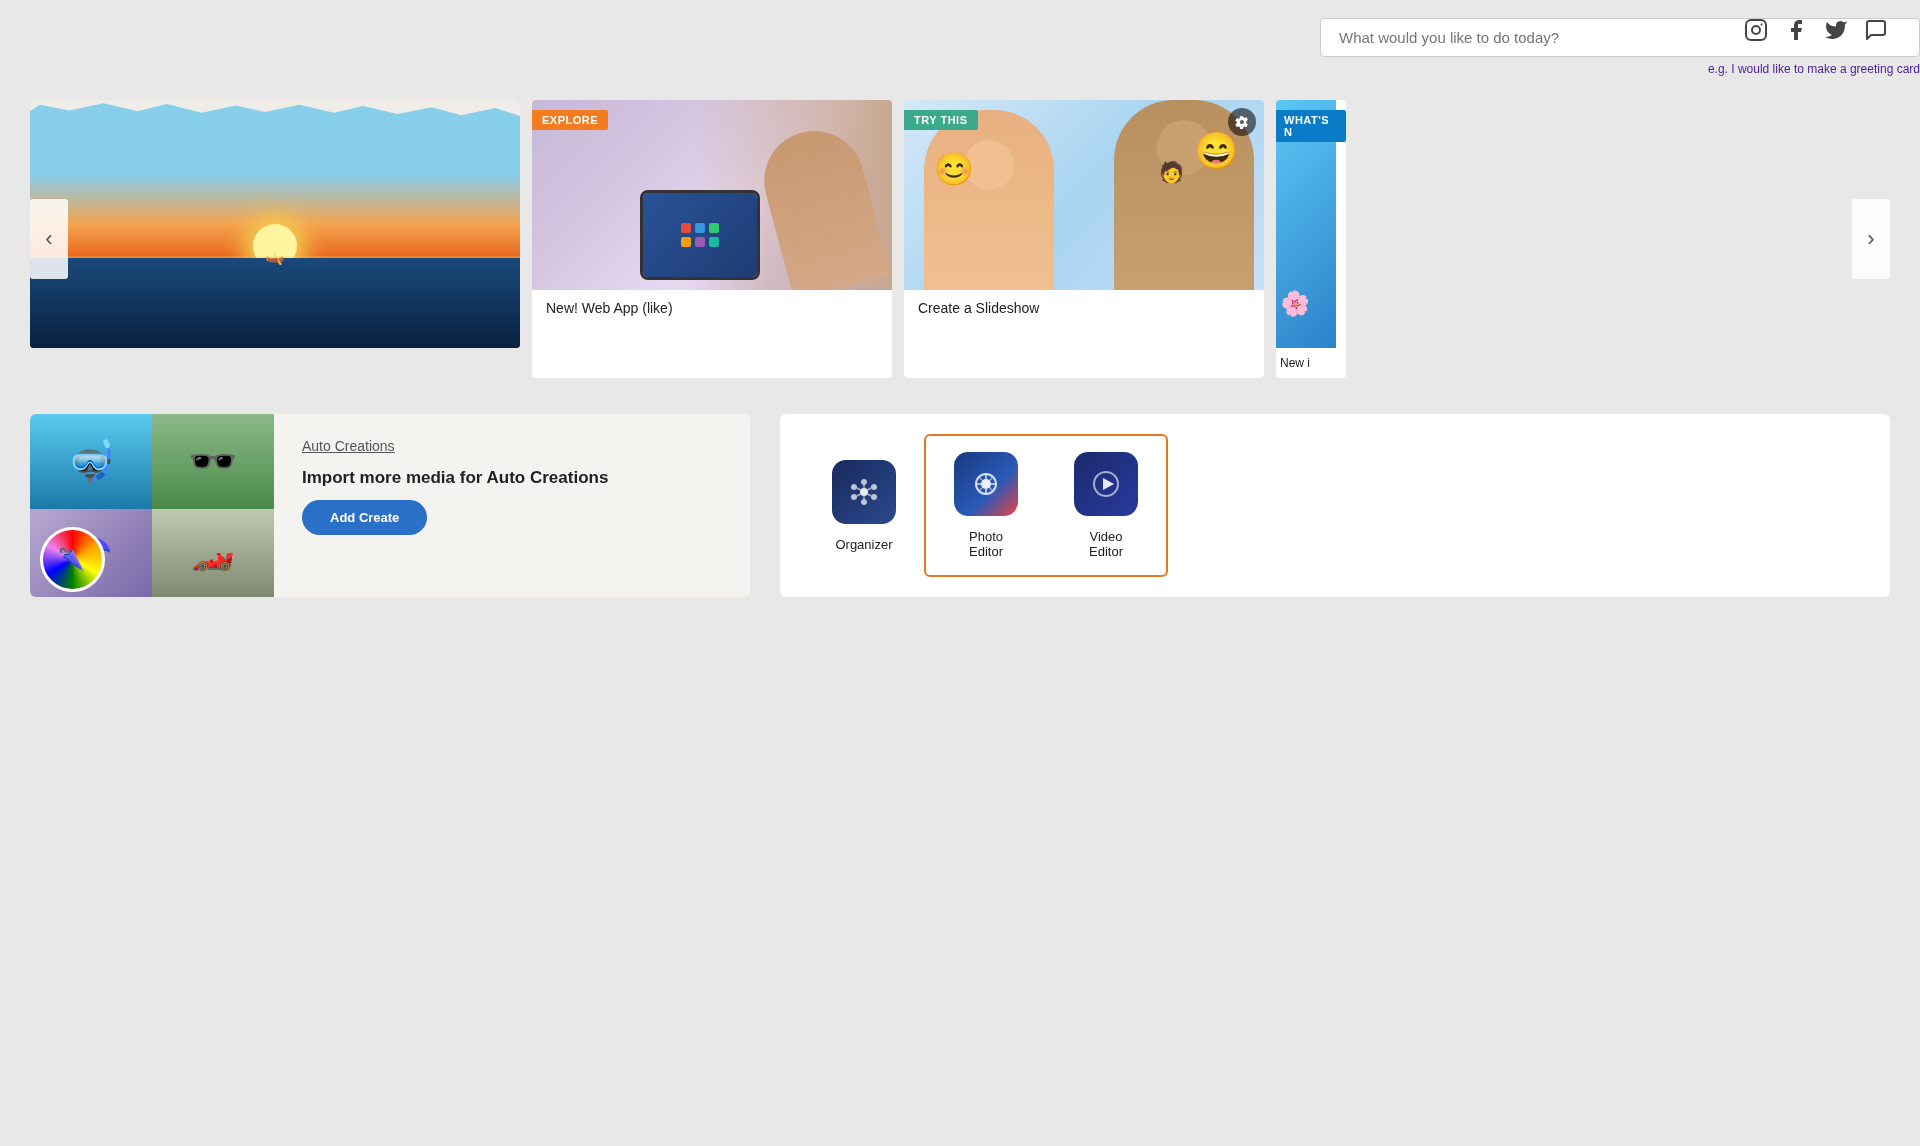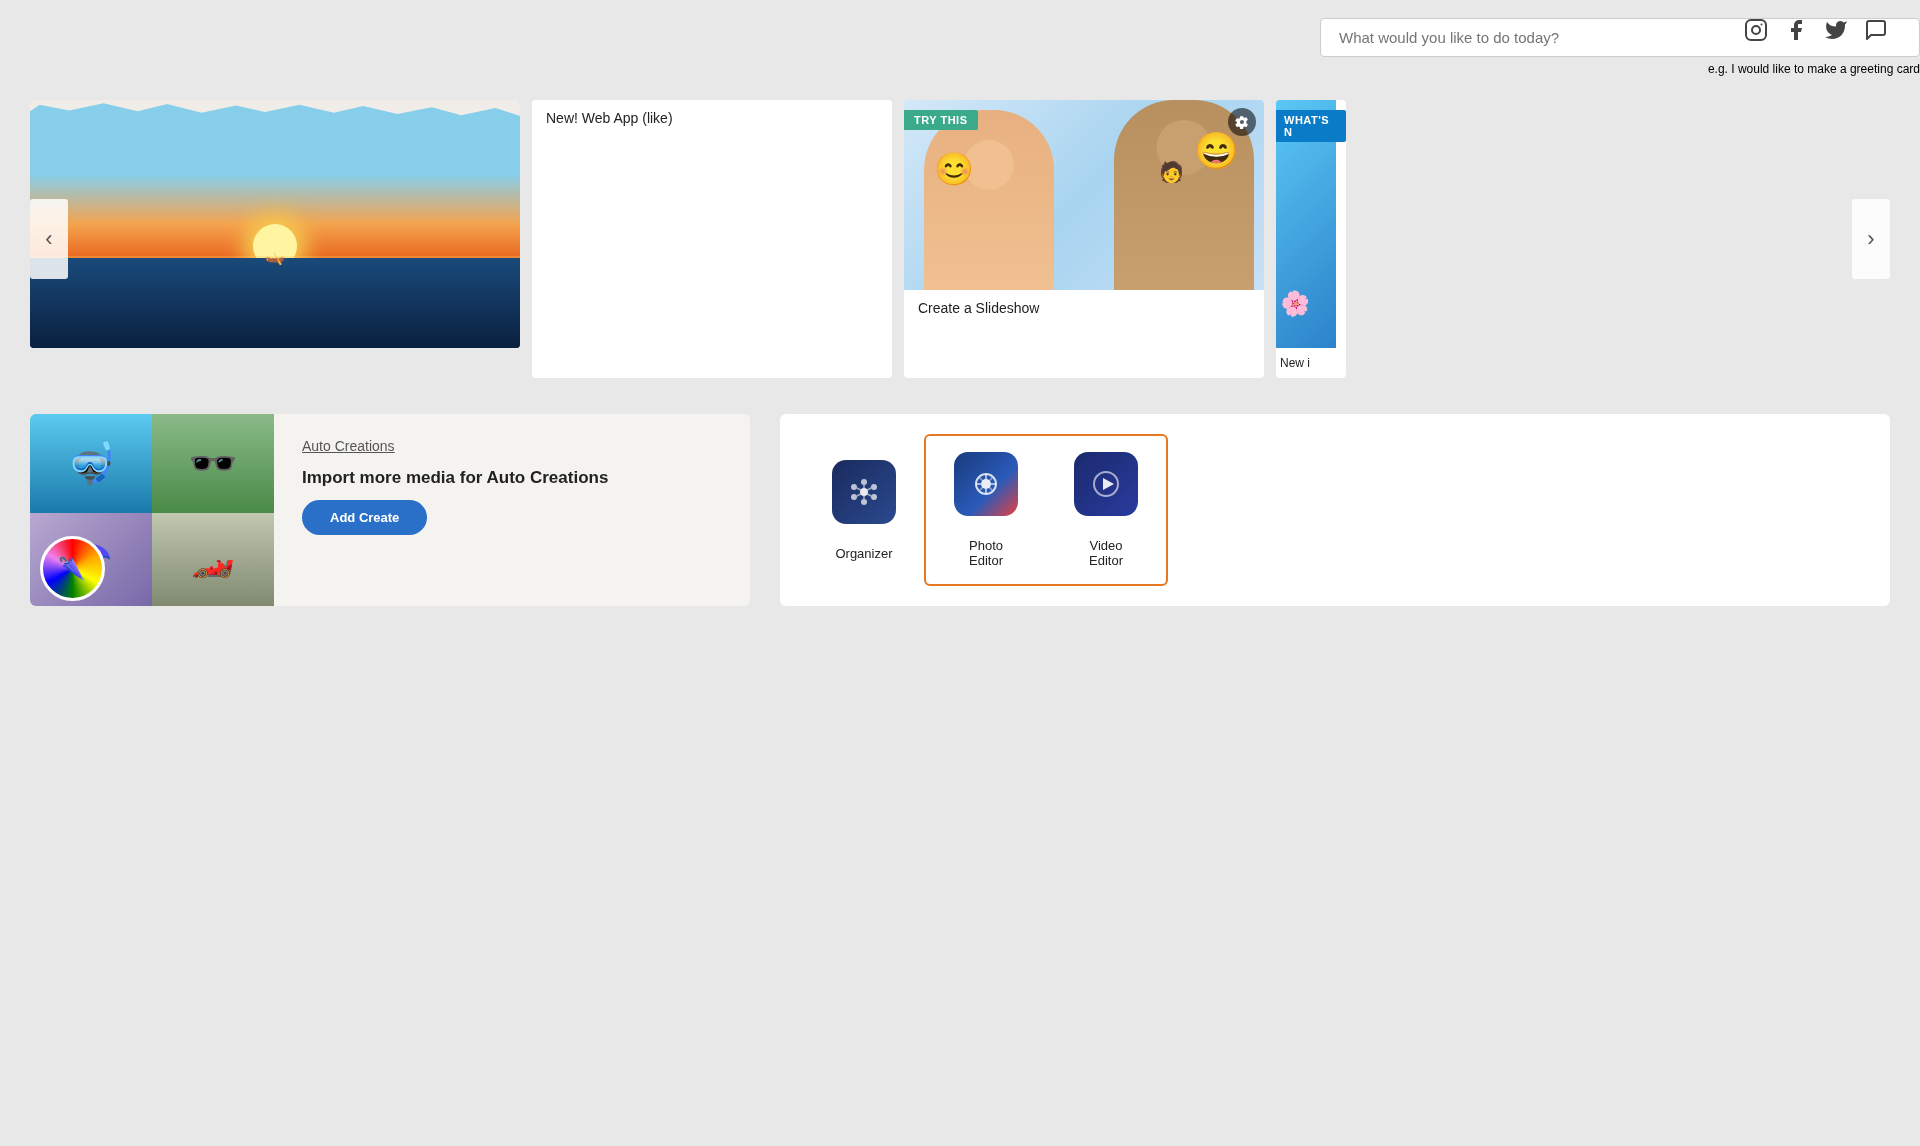--- a/index.html
+++ b/index.html
@@ -27,21 +27,21 @@
       padding: 10px 18px;
       border: 1.5px solid #ccc;
       border-radius: 4px;
       font-size: 15px;
       color: #333;
       background: #fff;
       outline: none;
     }
     .search-hint {
       font-size: 12px;
-      color: #000000;
+      color: #4c1d95;
       margin-top: 5px;
       text-align: center;
     }
     .social-icons {
       position: absolute;
       right: 32px;
       top: 18px;
       display: flex;
       gap: 16px;
       align-items: center;
@@ -358,21 +358,21 @@
       border-radius: 6px;
       padding: 20px 24px;
       display: flex;
       align-items: center;
       gap: 0;
     }
     .app-item {
       display: flex;
       flex-direction: column;
       align-items: center;
-      gap: 22px;
+      gap: 13px;
       padding: 16px 28px;
       cursor: pointer;
       border-radius: 4px;
     }
     .selected-apps-wrapper {
       display: flex;
       border: 2.5px solid #e87820;
       border-radius: 6px;
       overflow: visible;
     }
@@ -474,20 +474,44 @@
           <div class="sunset-water"></div>
 
           <div style="position:absolute;bottom:82px;left:50%;transform:translateX(-50%);font-size:16px;color:#fff;">🛶</div>
 
           <div style="position:absolute;bottom:90px;left:0;right:0;height:2px;background:rgba(255,200,100,0.3)"></div>
         </div>
       </div>
     </div>
 
     <div class="carousel-card medium">
+      <div class="card-image-block medium">
+        <div class="tablet-card-bg">
+
+          <div style="position:absolute;right:0;bottom:0;width:200px;height:190px;background:linear-gradient(to left, #c8a890 0%, transparent 100%);"></div>
+
+          <div style="position:absolute;left:50%;bottom:10px;transform:translateX(-60%);z-index:2;">
+            <div class="tablet-visual">
+              <div class="tablet-screen">
+                <div class="tablet-screen-dots">
+                  <div class="dot d1"></div>
+                  <div class="dot d2"></div>
+                  <div class="dot d3"></div>
+                  <div class="dot d4"></div>
+                  <div class="dot d5"></div>
+                  <div class="dot d6"></div>
+                </div>
+              </div>
+            </div>
+          </div>
+
+          <div style="position:absolute;right:20px;bottom:0;width:100px;height:160px;background:linear-gradient(to top,#d4a888,#c89870);border-radius:50px 50px 0 0;transform:rotate(-15deg);"></div>
+        </div>
+        <div class="card-label-badge" style="background:#f47c20;">EXPLORE</div>
+      </div>
       <div class="card-caption">New! Web App (like)</div>
     </div>
 
     <div class="carousel-card medium">
       <div class="card-image-block medium">
         <div class="kids-card-bg">
 
           <div style="display:flex;align-items:flex-end;justify-content:center;width:100%;height:100%;position:relative;">
 
             <div style="position:absolute;left:20px;bottom:0;width:130px;height:180px;background:linear-gradient(to top,#f0c090,#e8b080);border-radius:60px 60px 0 0;overflow:hidden;">

